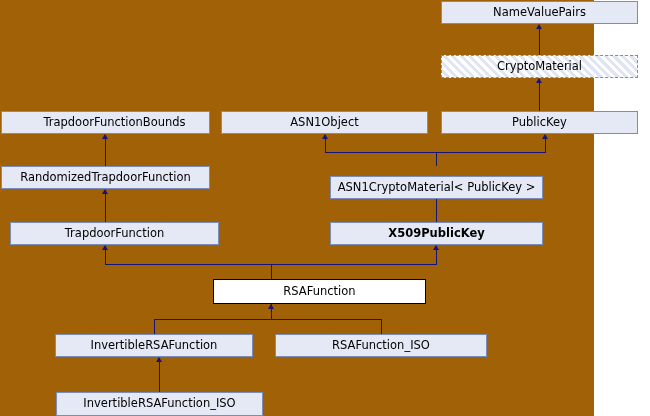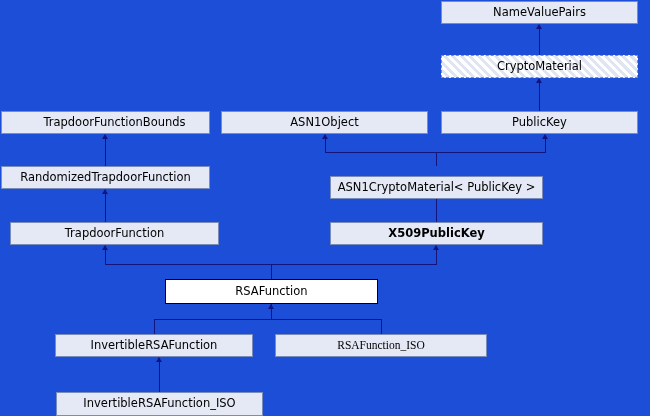--- a/index.html
+++ b/index.html
@@ -1,29 +1,29 @@
 <!DOCTYPE html>
 <html><head>
 <meta charset="utf-8">
 <style>
   html,body{margin:0;padding:0;background:#ffffff;}
   body{width:650px;height:416px;overflow:hidden;
        font-family:"DejaVu Sans","Liberation Sans",sans-serif;}
-  #diagram{position:relative;width:650px;height:416px;background:#1d4ed8;}
+  #diagram{position:relative;width:594px;height:416px;background:#a16207;}
 
   .node{position:absolute;box-sizing:border-box;
         display:flex;align-items:center;justify-content:center;
         font-size:11.5px;line-height:1;color:#000000;
         white-space:nowrap;letter-spacing:0px;}
 
   
   .node.normal{background:#e4e9f5;border:1px solid #7a8cba;}
 
   
-  .node.focus{background:#ffffff;border:1px solid #000000;}
+  .node.focus{background:#ffffff;border:1px solid #000000;margin-left:48px;}
 
   
   .node.hatched{
       border:1px dashed #7a8cba;
       background-color:#ffffff;
       background-image:repeating-linear-gradient(
           45deg,
           #ffffff 0px, #ffffff 3px,
           #dfe5f2 3px, #dfe5f2 6px);
   }
@@ -124,21 +124,21 @@
   </div>
 
   <div class="node focus" style="left:165px;top:279px;width:213px;height:25px;">
     <span class="lbl">RSAFunction</span>
   </div>
 
   <div class="node normal" style="left:55px;top:334px;width:198px;height:23px;">
     <span class="lbl">InvertibleRSAFunction</span>
   </div>
 
-  <div class="node normal" style="left:275px;top:334px;width:212px;height:23px;font-family:Liberation Serif, serif;">
+  <div class="node normal" style="left:275px;top:334px;width:212px;height:23px;">
     <span class="lbl">RSAFunction_ISO</span>
   </div>
 
   <div class="node normal" style="left:56px;top:392px;width:207px;height:24px;">
     <span class="lbl">InvertibleRSAFunction_ISO</span>
   </div>
 
 </div>
 
 </body></html>

